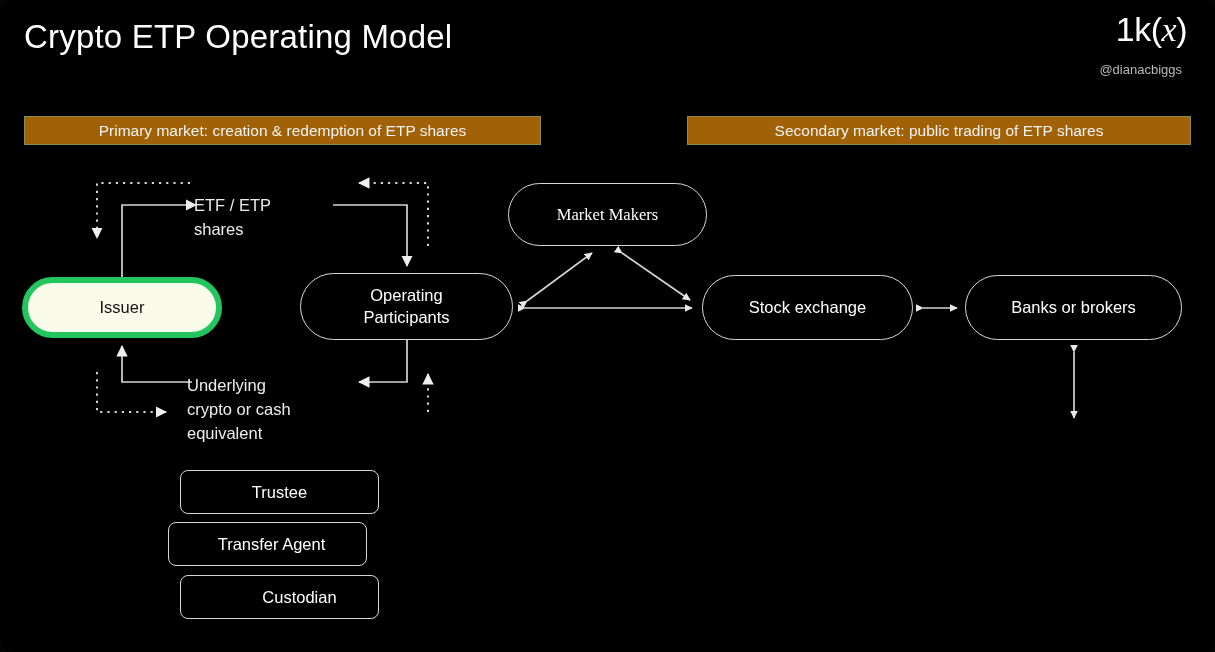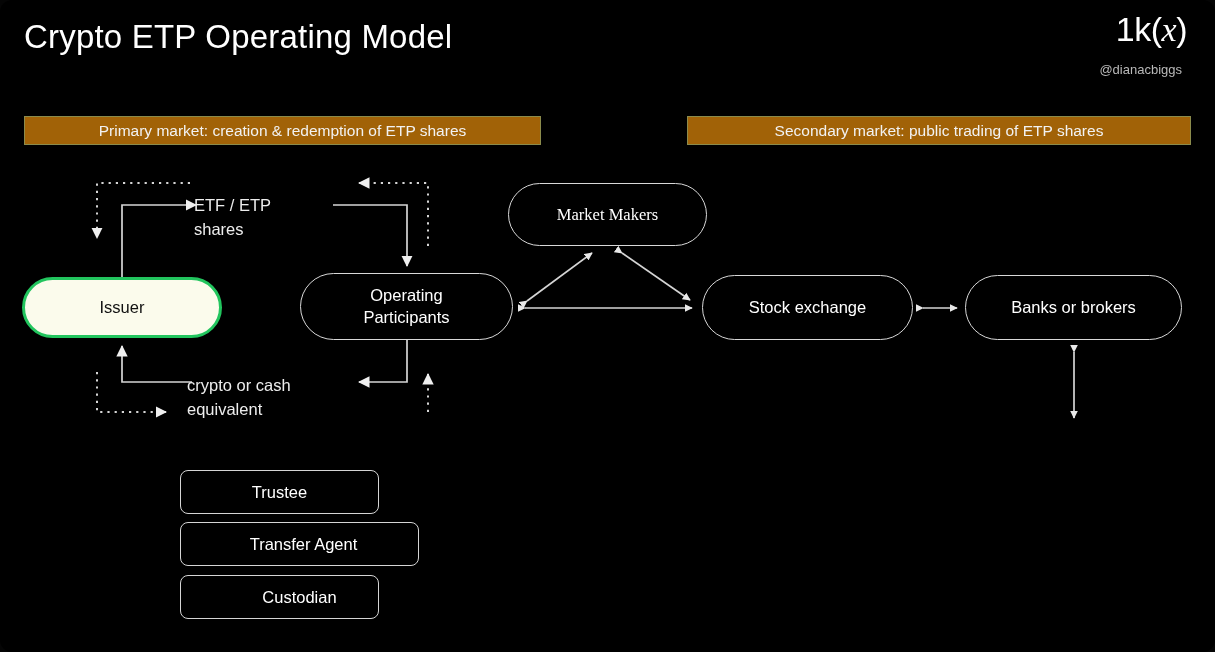--- a/index.html
+++ b/index.html
@@ -85,21 +85,21 @@
     border-radius: 999px;
   }
   .node.dark {
     border: 1.4px solid #d8d8d8;
     color: #ffffff;
     background: #000000;
   }
   .node.light {
     background: #fbfbec;
     color: #111111;
-    border: 3px solid #22c55e;
+    border: 6px solid #22c55e;
   }
 
   #node-issuer      { left: 22px;  top: 277px; width: 200px; height: 61px; }
   #node-ap          { left: 300px; top: 273px; width: 213px; height: 67px; }
   #node-mm          { left: 508px; top: 183px; width: 199px; height: 63px; font-family: Liberation Serif, serif; }
   #node-exchange    { left: 702px; top: 275px; width: 211px; height: 65px; }
   #node-banks       { left: 965px; top: 275px; width: 217px; height: 65px; }
   #node-investors   { left: 965px; top: 425px; width: 217px; height: 63px; }
 
   
@@ -111,21 +111,21 @@
     color: #ffffff;
     font-size: 16.5px;
     display: flex;
     align-items: center;
     justify-content: center;
     background: #000;
     white-space: nowrap;
     margin-left: 12px;
   }
   #svc-trustee  { left: 168px; top: 470px; width: 199px; height: 44px; }
-  #svc-transfer { left: 168px; top: 522px; width: 239px; height: 44px; padding-left: 8px; }
+  #svc-transfer { left: 156px; top: 522px; width: 199px; height: 44px; padding-left: 8px; }
   #svc-custody  { left: 168px; top: 575px; width: 199px; height: 44px; padding-left: 40px; }
 
   
   .flow-text {
     position: absolute;
     color: #ededed;
     font-size: 16.5px;
     line-height: 1.45;
     text-align: left;
     white-space: nowrap;
@@ -192,20 +192,21 @@
       <path d="M1074,352 L1074,418" marker-start="url(#ah)" marker-end="url(#ah)"></path>
     </g>
   </svg>
 
   <div class="flow-text" id="flow-shares">
     <div>ETF / ETP</div>
     <div>shares</div>
   </div>
 
   <div class="flow-text" id="flow-underlying">
+    <div>Underlying</div>
     <div>crypto or cash</div>
     <div>equivalent</div>
   </div>
 
   <div class="node light" id="node-issuer">Issuer</div>
 
   <div class="node dark" id="node-ap">
     <div>
       <div>Operating</div>
       <div>Participants</div>

